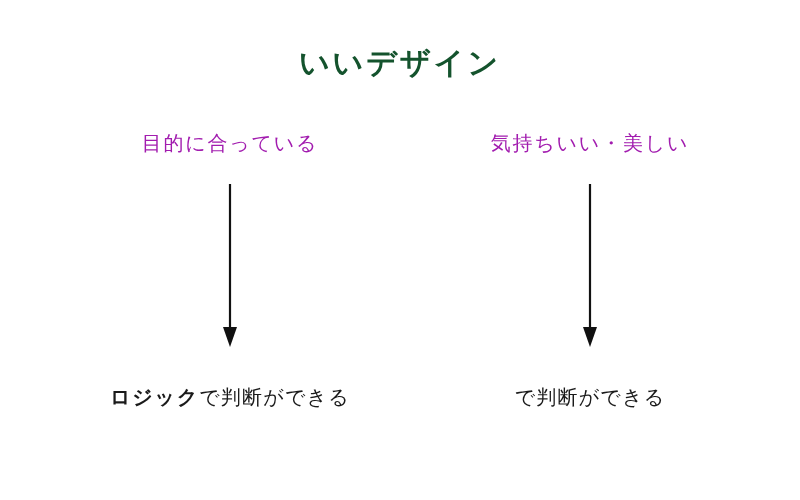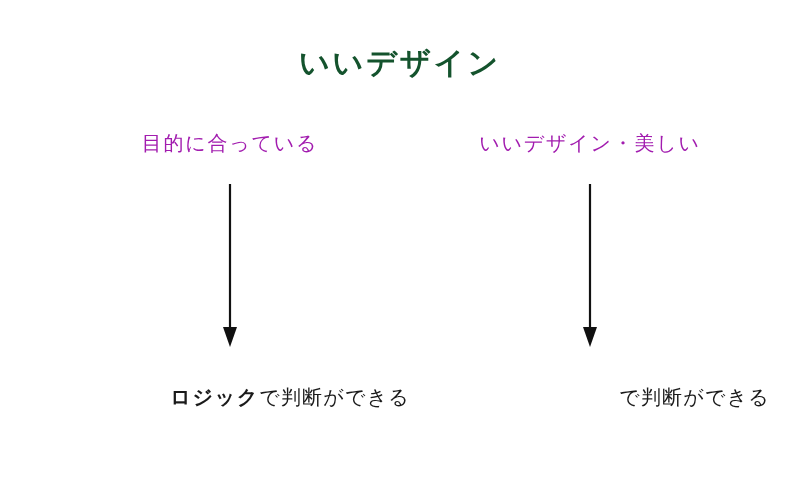--- a/index.html
+++ b/index.html
@@ -86,21 +86,20 @@
     width: 360px;
     text-align: center;
     font-size: 20px;
     line-height: 50px;
     letter-spacing: 0.07em;
     color: #1a1a1a;
   }
   .conclusion .line {
     display: block;
     white-space: nowrap;
-    text-align: right;
   }
   .seg-strong {
     font-weight: 700;
     letter-spacing: 0.09em;
   }
   .seg-normal {
     font-weight: 400;
     letter-spacing: 0.06em;
   }
 </style>
@@ -124,21 +123,21 @@
 
     <div class="conclusion">
       <span class="line">
         <span class="seg-strong">ロジック</span><span class="seg-normal">で判断ができる</span>
       </span>
     </div>
   </div>
 
   <div class="column right">
 
-    <div class="col-heading">いいデザイン・美しい</div>
+    <div class="col-heading">気持ちいい・美しい</div>
 
     <div class="arrow">
       <svg viewBox="0 0 20 164" xmlns="http://www.w3.org/2000/svg" aria-hidden="true">
         <line x1="10" y1="0" x2="10" y2="146" stroke="#111111" stroke-width="2.2"></line>
         <polygon points="10,163 3,143 17,143" fill="#111111"></polygon>
       </svg>
     </div>
 
     <div class="conclusion">
       <span class="line">

